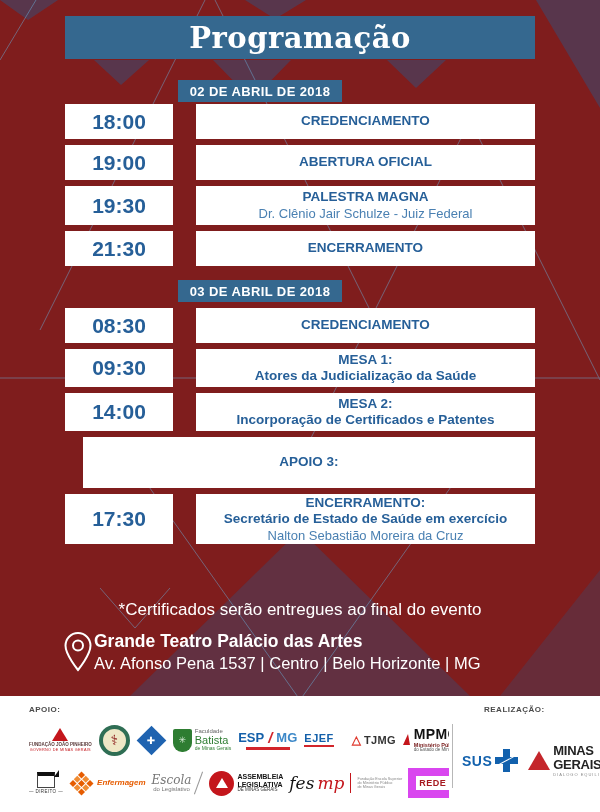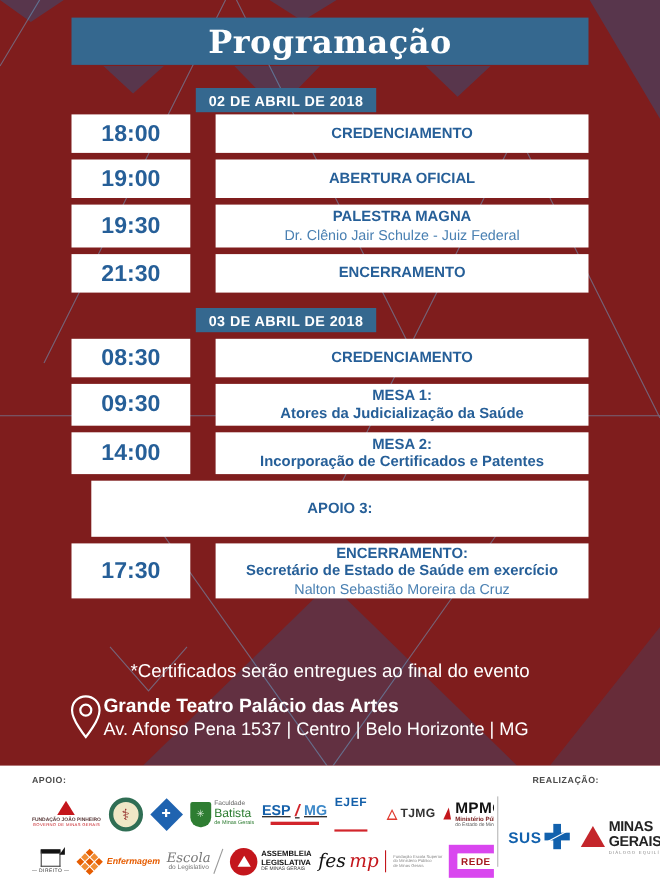--- a/index.html
+++ b/index.html
@@ -55,27 +55,27 @@
     box-sizing:border-box;display:flex;align-items:center;justify-content:center;
     color:#8b1a1a;font-size:14px;}
   .diam{width:21px;height:21px;background:#1f63b0;transform:rotate(45deg);margin:3px 4px;
     display:flex;align-items:center;justify-content:center;}
   .diam span{transform:rotate(-45deg);color:#fff;font-size:10px;}
   .shield{width:19px;height:23px;background:#2e7d32;border-radius:2px 2px 9px 9px;
     display:flex;align-items:center;justify-content:center;color:#d8ecd8;font-size:9px;}
   .bat .t1{font-size:6px;color:#666;}
   .bat .t2{font-size:11px;font-weight:normal;color:#2e7d32;}
   .bat .t3{font-size:5px;color:#2e7d32;}
-  .esp{align-items:flex-start;text-decoration:underline;}
+  .esp{align-items:center;}
   .esp .e1{font-size:13px;font-weight:bold;color:#1460aa;}
   .esp .sep{font-size:15px;font-weight:bold;color:#d2252b;font-style:italic;margin:0 1px;}
   .esp .e2{font-size:13px;font-weight:bold;color:#3c88c8;}
   .esp-bar{width:44px;height:3px;background:#d2252b;margin-top:2px;}
   .ejef{font-size:11px;font-weight:bold;color:#1460aa;letter-spacing:.5px;
-    border-bottom:2px solid #d2252b;padding-bottom:18px;}
+    border-bottom:2px solid #d2252b;padding-bottom:1px;}
   .vr{width:1px;height:16px;background:#bbb;margin:0 2px;}
   .tjmg-tri{color:#e03a2f;font-size:12px;font-weight:bold;}
   .tjmg-txt{font-size:11px;font-weight:bold;color:#333;letter-spacing:.3px;}
   .mp-arrow{width:0;height:0;border-left:5px solid transparent;border-right:2px solid transparent;
     border-bottom:11px solid #c4161c;margin-right:1px;}
   .mpmg .m1{font-size:14px;font-weight:bold;color:#111;letter-spacing:.3px;}
   .mpmg .m2{font-size:5.5px;font-weight:bold;color:#7a2020;margin-top:1px;}
   .mpmg .m3{font-size:4.5px;color:#555;}
   .bld{width:16px;height:11px;border:1px solid #444;border-top:4px solid #111;position:relative;}
   .bld::after{content:"";position:absolute;right:-5px;top:-6px;width:0;height:0;

